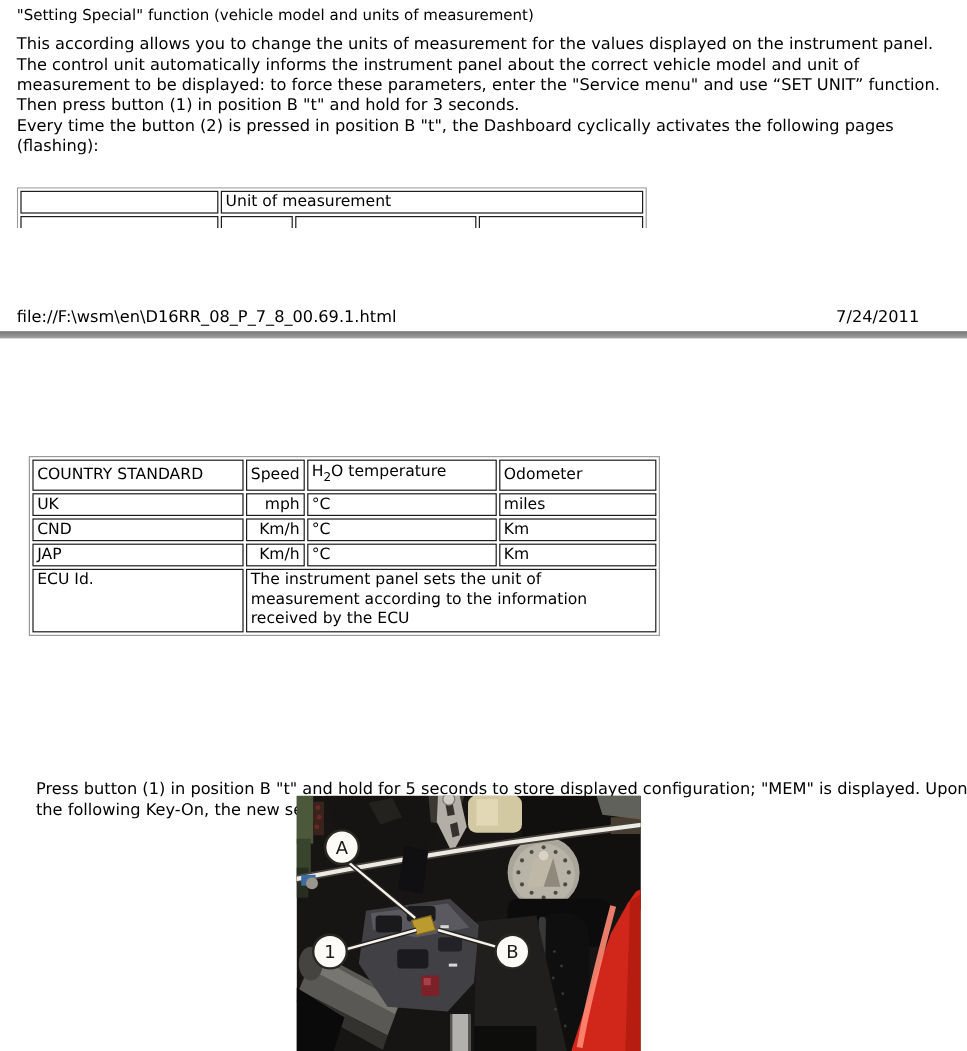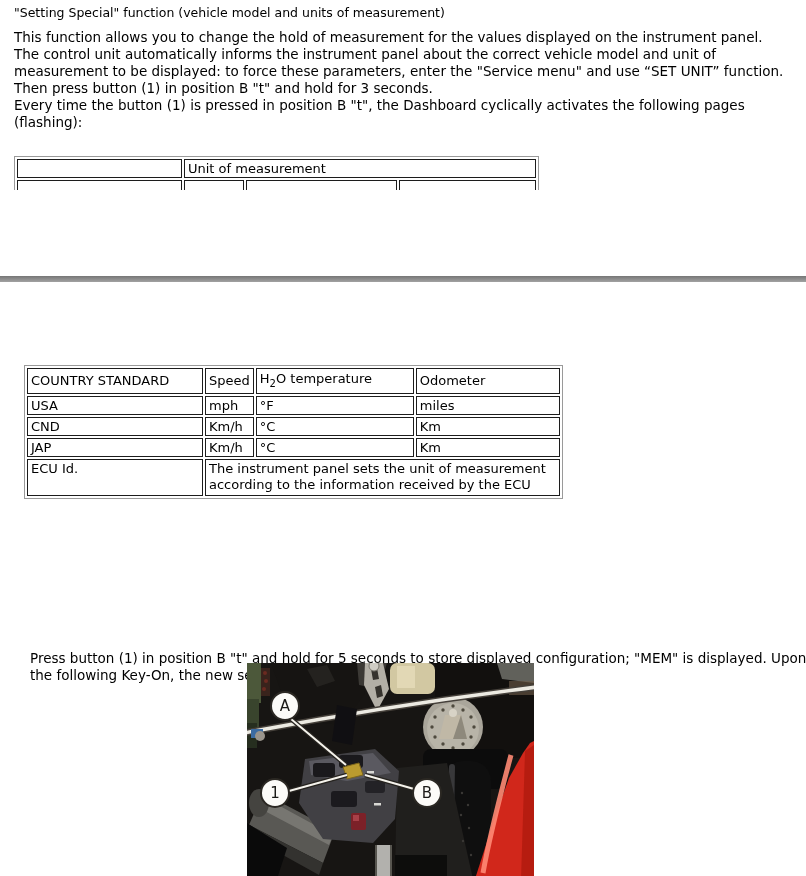--- a/index.html
+++ b/index.html
@@ -20,81 +20,85 @@
   table.doc sub { font-size:10px; }
 
   .fragment-wrap { position:absolute; left:14px; top:156px; width:545px; height:34px; overflow:hidden; }
   .fragment-wrap td { height:20px; }
 
   .pfooter { position:absolute; left:14px; right:40px; top:256px; display:flex; justify-content:space-between; }
   .divider { position:absolute; left:0; top:276px; width:806px; height:6px;
              background:linear-gradient(#767676,#a2a2a2); }
   .pheader { position:absolute; left:14px; right:40px; top:289px; display:flex; justify-content:space-between; }
 
-  .units-wrap { position:absolute; left:14px; top:365px;padding-left:10px; }
+  .units-wrap { position:absolute; left:14px; top:380px;padding-left:10px; }
   .units-wrap td.c1 { width:176px; }
-  .units-wrap td.c2 { width:32px; }
+  .units-wrap td.c2 { width:32px;text-align:right; }
   .units-wrap td.c3 { width:158px; }
-  .units-wrap td.c4 { width:144px; }
+  .units-wrap td.c4 { width:131px; }
   .units-wrap tr.hdr td { height:26px; }
   .units-wrap tr.ecu td { vertical-align:top; height:auto; padding-top:1px; padding-bottom:2px; }
 
   .note { position:absolute; left:14px; top:650px; width:782px;margin-left:16px; }
 
   .photo { position:absolute; left:247px; top:663px; width:287px; height:213px; overflow:hidden; }
   .photo svg { display:block; }
   .photo text { font-family:"DejaVu Sans","Liberation Sans",sans-serif; font-size:15px; fill:#1b1a17; }
 </style>
 </head>
 <body>
 
 <div class="page">
 
   <div class="title">"Setting Special" function (vehicle model and units of measurement)</div>
 
   <div class="intro">
-    <div>This function allows you to change the hold of measurement for the values displayed on the instrument panel.</div>
+    <div>This according allows you to change the units of measurement for the values displayed on the instrument panel.</div>
     <div>The control unit automatically informs the instrument panel about the correct vehicle model and unit of measurement to be displayed: to force these parameters, enter the "Service menu" and use “SET UNIT” function. Then press button (1) in position B "t" and hold for 3 seconds.</div>
-    <div>Every time the button (1) is pressed in position B "t", the Dashboard cyclically activates the following pages (flashing):</div>
+    <div>Every time the button (2) is pressed in position B "t", the Dashboard cyclically activates the following pages (flashing):</div>
   </div>
 
   <div class="fragment-wrap">
     <table class="doc">
       <tbody>
           <tr>
         <td style="width:165px"></td>
         <td colspan="3" style="width:352px">Unit of measurement</td>
       </tr>
       <tr>
         <td style="width:165px;height:26px"></td>
         <td style="width:60px"></td>
         <td style="width:150px"></td>
         <td style="width:136px"></td>
       </tr>
     </tbody>
       </table>
   </div>
 
+  <div class="pfooter">
+    <span>file://F:\wsm\en\D16RR_08_P_7_8_00.69.1.html</span>
+    <span>7/24/2011</span>
+  </div>
 
   <div class="divider"></div>
 
 
   <div class="units-wrap">
     <table class="doc">
       <tbody>
           <tr class="hdr">
         <td class="c1">COUNTRY STANDARD</td>
         <td class="c2">Speed</td>
         <td class="c3"><span>H</span><sub>2</sub><span>O temperature</span></td>
         <td class="c4">Odometer</td>
       </tr>
       <tr>
-        <td class="c1">USA</td>
+        <td class="c1">UK</td>
         <td class="c2">mph</td>
-        <td class="c3">°F</td>
+        <td class="c3">°C</td>
         <td class="c4">miles</td>
       </tr>
       <tr>
         <td class="c1">CND</td>
         <td class="c2">Km/h</td>
         <td class="c3">°C</td>
         <td class="c4">Km</td>
       </tr>
       <tr>
         <td class="c1">JAP</td>

